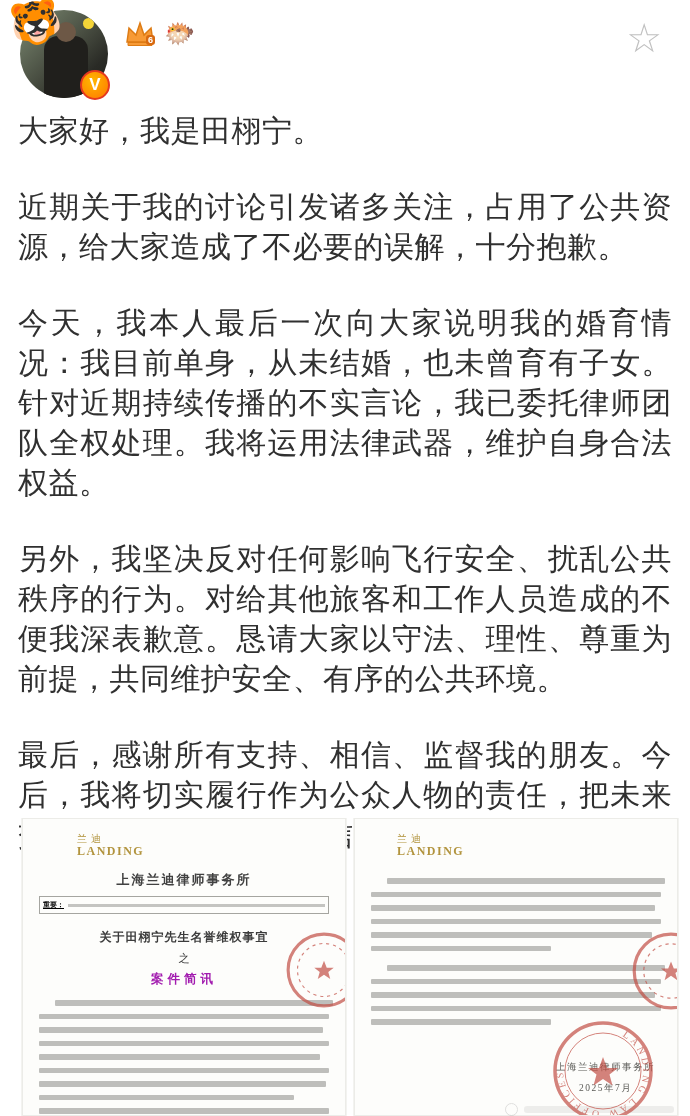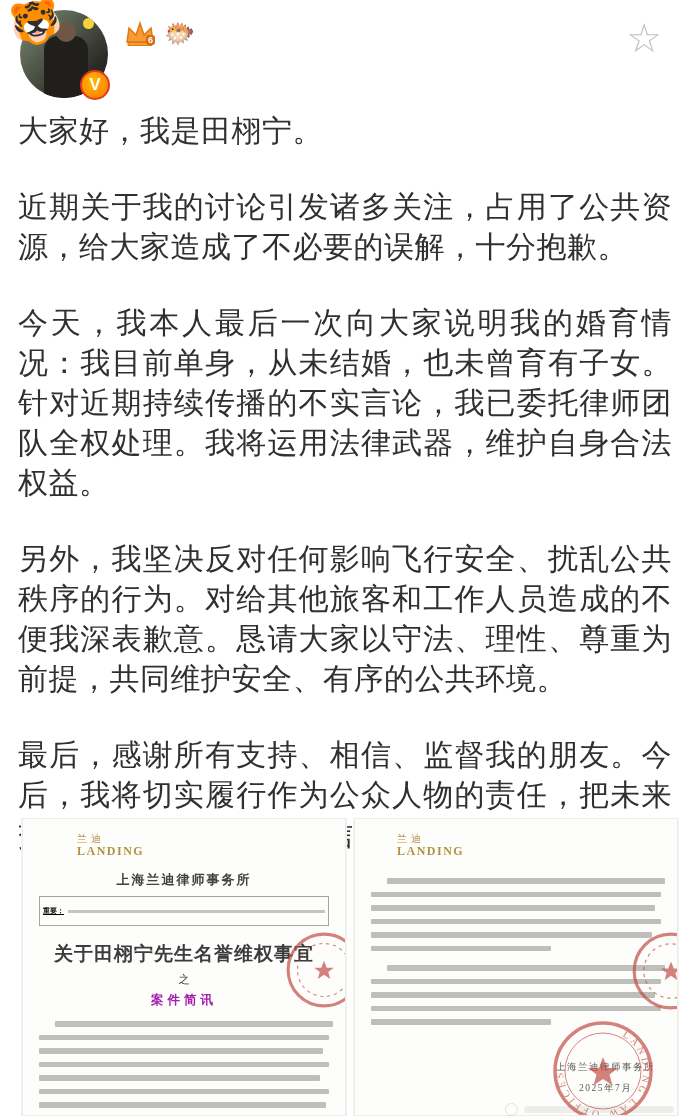--- a/index.html
+++ b/index.html
@@ -47,25 +47,25 @@
     border:1px solid #ececе8; border:1px solid #ecece8; overflow:hidden;
     font-family:"Liberation Serif", serif; box-shadow:0 0 0 1px #f3f3f0; }
   .doc-inner { padding:14px 16px 0; }
   .logo { color:#b2943e; line-height:1.15; }
   .logo .cn { font-size:10px; letter-spacing:4px; display:block; }
   .logo .en { font-size:12px; font-weight:bold; letter-spacing:1.5px; display:block; }
   .doc-left .logo { margin-left:38px; }
   .doc-right .logo { margin-left:26px; }
   .firm-name { text-align:center; font-size:13px; font-weight:bold; letter-spacing:2px;
     color:#414141; margin-top:13px; }
-  .notice-strip { margin-top:7px; border:1px solid #a5a5a0; height:30px; display:flex;
+  .notice-strip { margin-top:7px; border:1px solid #a5a5a0; height:18px; display:flex;
     align-items:center; gap:4px; padding:0 3px;text-decoration:underline; }
   .notice-strip .chip { font-size:7px; font-weight:bold; color:#101010; white-space:nowrap; }
   .notice-strip .bar { flex:1; height:3.5px; background:#8c8c88; opacity:.5; filter:blur(.4px); }
-  .doc-title { text-align:center; font-size:19px; font-weight:bold; color:#3c3c3c;
+  .doc-title { text-align:center; font-size:12px; font-weight:bold; color:#3c3c3c;
     letter-spacing:1px; margin-top:15px; }
   .doc-title-zhi { text-align:center; font-size:11px; color:#3c3c3c; margin-top:5px; }
   .doc-title-sub { text-align:center; font-size:12.5px; font-weight:bold; color:#a21caf;
     letter-spacing:4px; margin-top:5px; }
   .lines { margin-top:12px; }
   .lines i { display:block; height:5.5px; background:#7b7b77; opacity:.48; filter:blur(.5px);
     margin:8px 0; border-radius:1px; }
   .lines i:first-child { margin-left:16px; }
   .lines.para2 { margin-top:14px; }
   .sig-block { position:absolute; right:22px; top:238px; text-align:center; color:#5a5a56;

